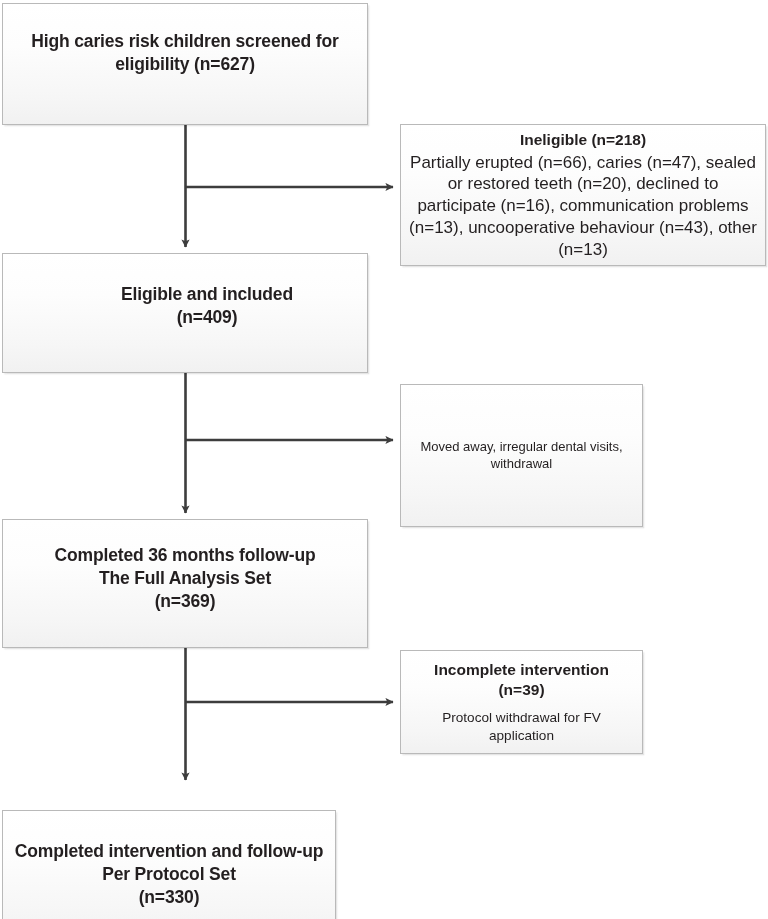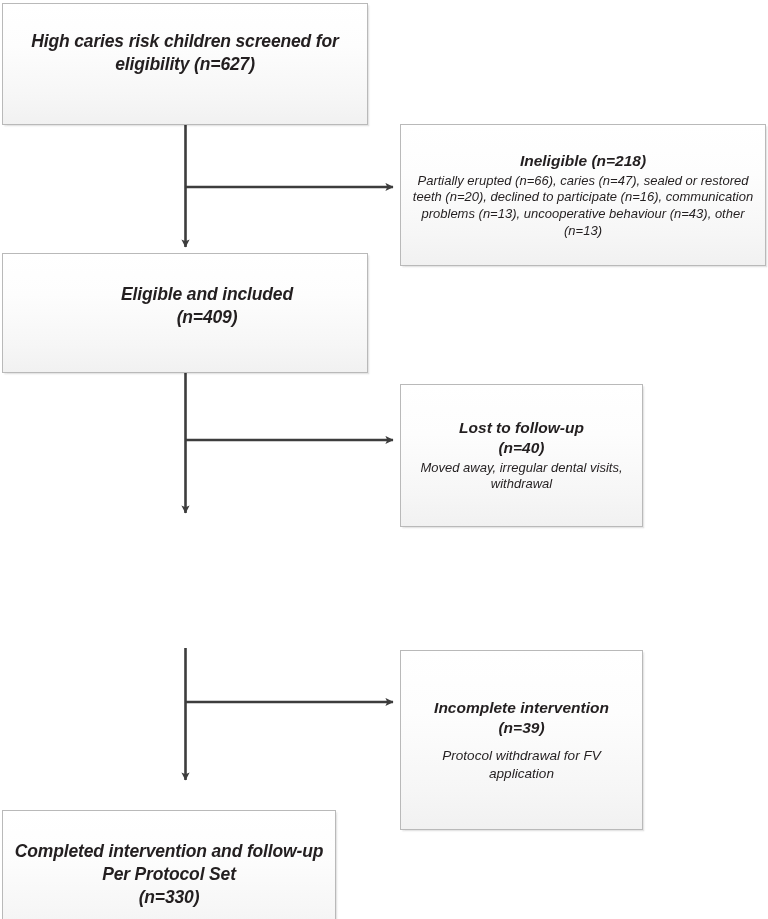--- a/index.html
+++ b/index.html
@@ -31,25 +31,23 @@
     pointer-events: none;
   }
   .node {
     position: absolute;
     box-sizing: border-box;
     border: 1px solid #b9b9b9;
     background: linear-gradient(to bottom, #ffffff 0%, #fdfdfd 35%, #f6f6f6 78%, #f1f1f1 100%);
     box-shadow: 1.5px 1.5px 1.5px rgba(0,0,0,0.10);
     display: flex;
     flex-direction: column;
-    align-items: center;
     justify-content: center;
     text-align: center;
     padding: 4px 8px;
-    font-style: italic;
   }
   .node .title {
     font-weight: bold;
     line-height: 1.30;
   }
   .node .detail {
     font-weight: normal;
     line-height: 1.28;
   }
   
@@ -63,27 +61,27 @@
 
   #node-completed36 { left: 2px; top: 519px; width: 366px; height: 129px; }
   #node-completed36 .title { padding-bottom: 10px; }
 
   #node-perprotocol { left: 2px; top: 810px; width: 334px; height: 131px; }
   #node-perprotocol .title { padding-bottom: 2px; }
 
   
   #node-ineligible { left: 400px; top: 124px; width: 366px; height: 142px; }
   #node-ineligible .title  { font-size: 15.5px; margin-bottom: 2px; }
-  #node-ineligible .detail { font-size: 13px; }
+  #node-ineligible .detail { font-size: 17px; }
 
   #node-lost { left: 400px; top: 384px; width: 243px; height: 143px; }
   #node-lost .title  { font-size: 15.5px; margin-bottom: 1px; }
   #node-lost .detail { font-size: 13px; }
 
-  #node-incomplete { left: 400px; top: 650px; width: 243px; height: 180px; gap: 8px; }
+  #node-incomplete { left: 400px; top: 650px; width: 243px; height: 104px; gap: 8px; }
   #node-incomplete .title  { font-size: 15.5px; margin-bottom: 1px; }
   #node-incomplete .detail { font-size: 13.6px; }
 </style>
 </head>
 <body>
 
 <div id="flow-canvas">
 
   <svg class="conn-svg" viewBox="0 0 768 919" width="768" height="919" xmlns="http://www.w3.org/2000/svg">
     <defs>
@@ -124,24 +122,26 @@
   <div class="node" id="node-ineligible">
     <div class="title">Ineligible (n=218)</div>
     <div class="detail">Partially erupted (n=66), caries (n=47), sealed or restored teeth (n=20), declined to participate (n=16), communication problems (n=13), uncooperative behaviour (n=43), other (n=13)</div>
   </div>
 
   <div class="node main-node" id="node-eligible">
     <div class="title">Eligible and included<br>(n=409)</div>
   </div>
 
   <div class="node" id="node-lost">
-    <div class="title">Lost to follow-up<br>(n=40)</div>
     <div class="detail">Moved away,  irregular dental visits, withdrawal</div>
   </div>
 
+  <div class="node main-node" id="node-completed36">
+    <div class="title">Completed 36 months follow-up<br>The Full Analysis Set<br>(n=369)</div>
+  </div>
 
   <div class="node" id="node-incomplete">
     <div class="title">Incomplete intervention<br>(n=39)</div>
     <div class="detail">Protocol withdrawal for FV application</div>
   </div>
 
   <div class="node main-node" id="node-perprotocol">
     <div class="title">Completed intervention and follow-up<br>Per Protocol Set<br>(n=330)</div>
   </div>
 

